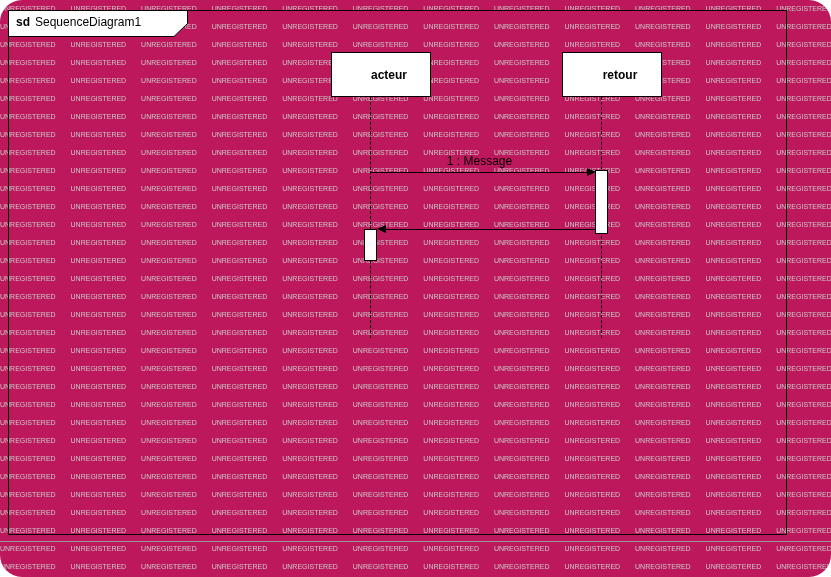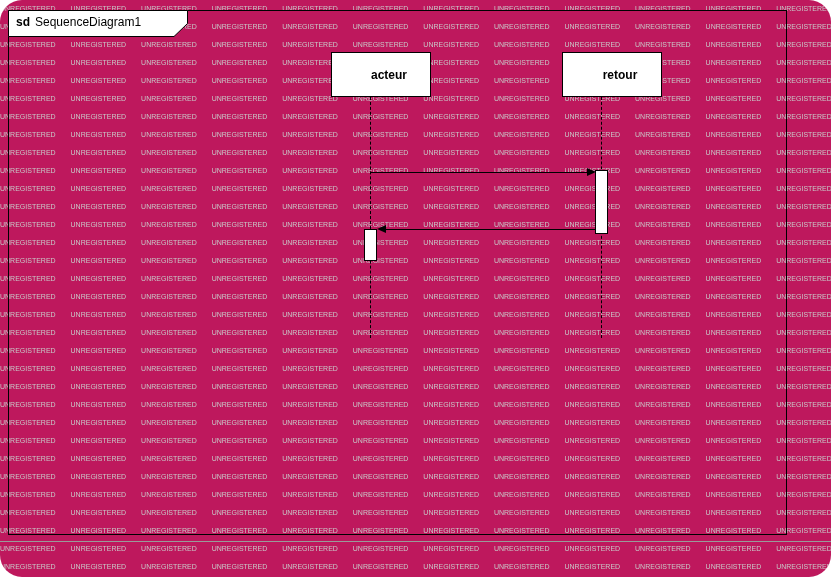--- a/index.html
+++ b/index.html
@@ -199,19 +199,20 @@
   </div>
   <div class="lifeline-head ll-systeme">
     <span>retour</span>
   </div>
 
   <div class="activation act-systeme"></div>
   <div class="activation act-acteur"></div>
 
   <div class="msg-line msg1-line"></div>
   <div class="arrow-right msg1-arrow"></div>
+  <div class="msg-label msg1-label">1 : Message</div>
 
   <div class="msg-line msg2-line"></div>
   <div class="arrow-left msg2-arrow"></div>
 
   <div class="page-line"></div>
 
 </div>
 
 </body></html>

